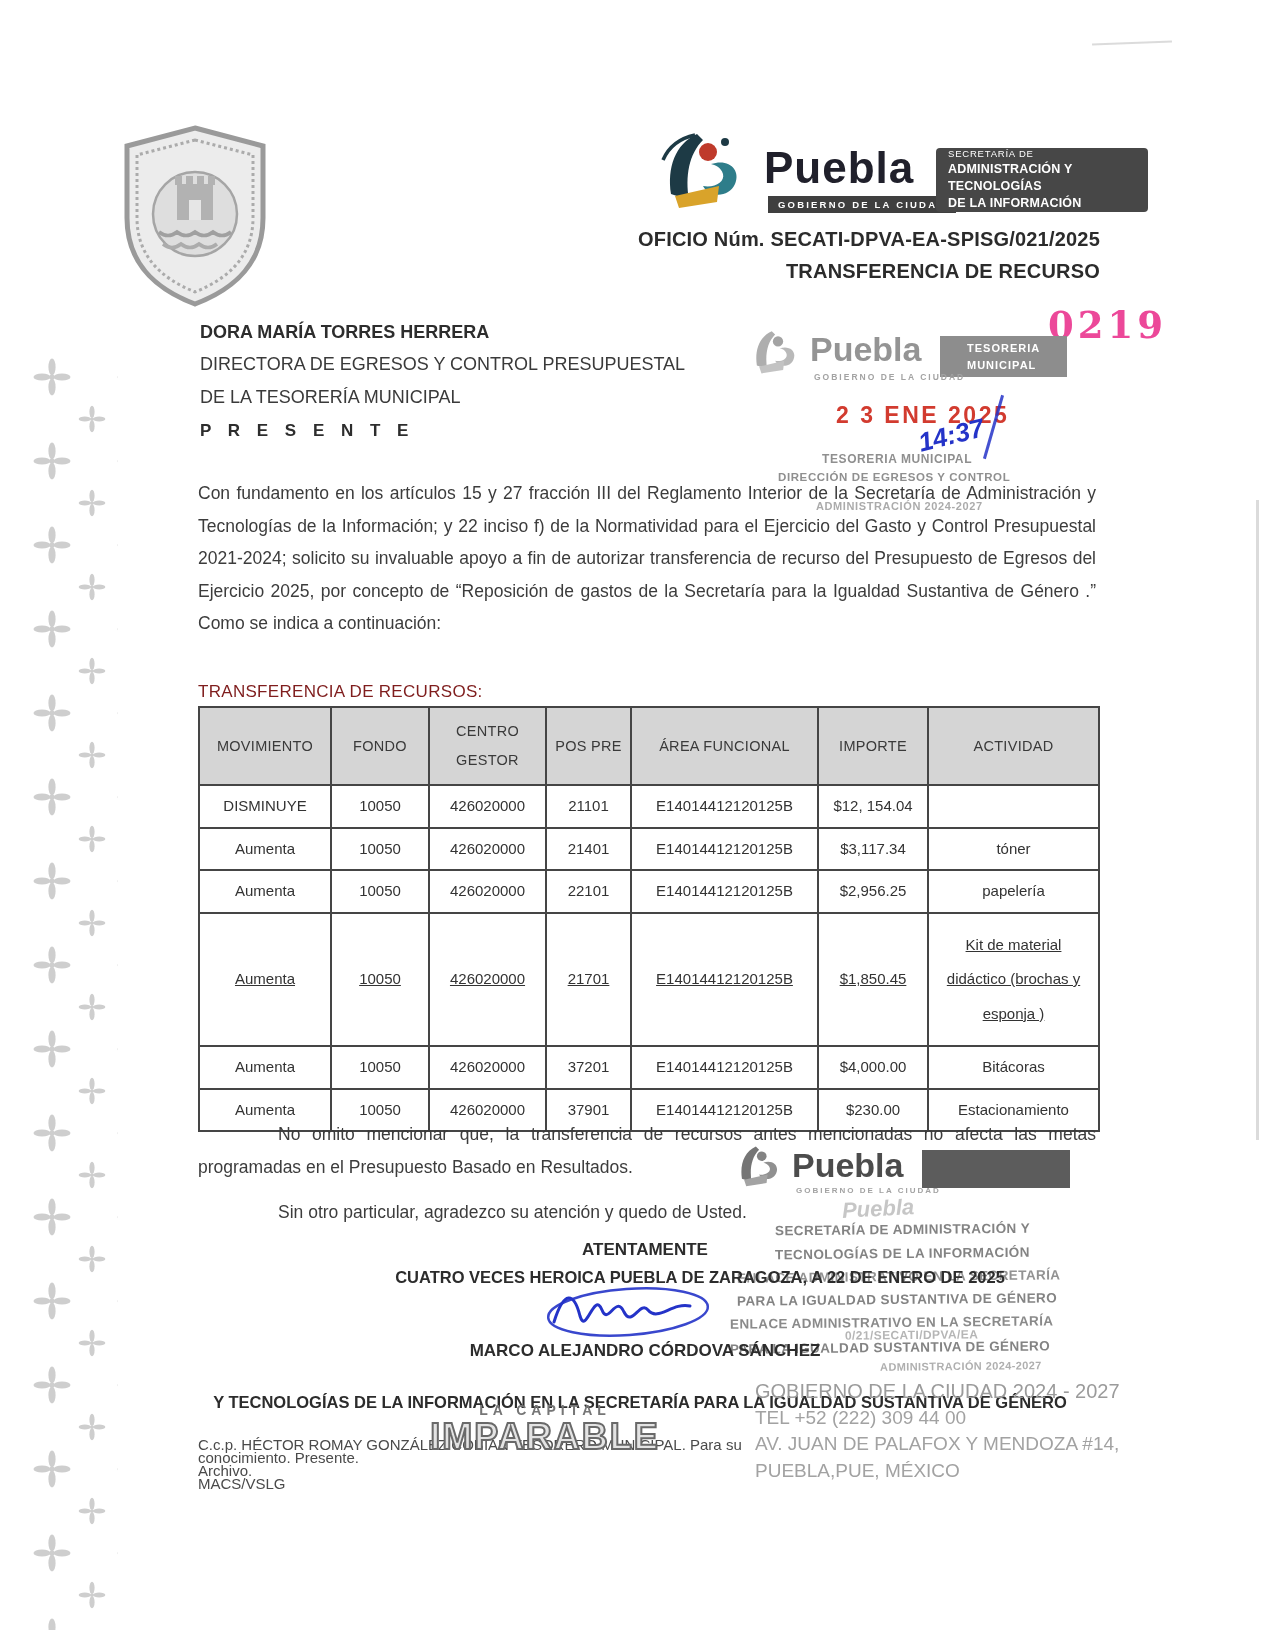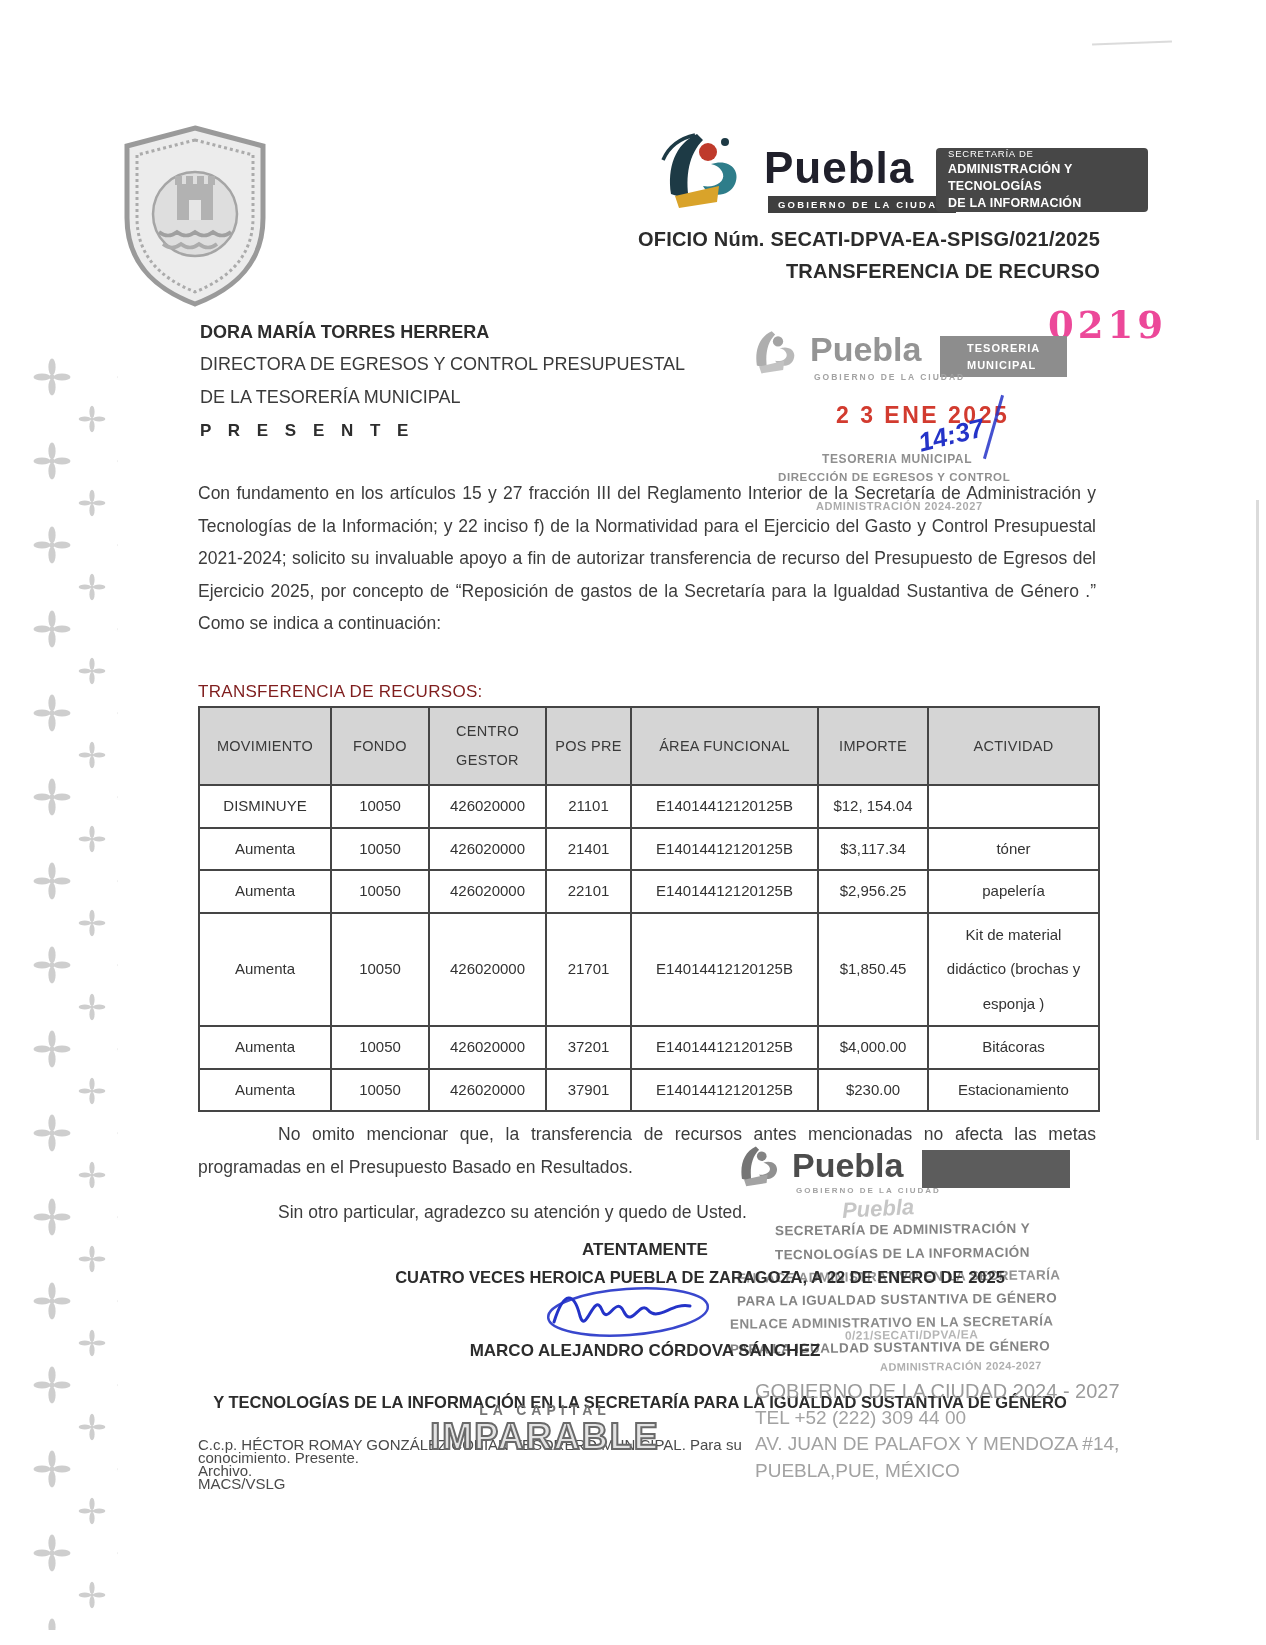--- a/index.html
+++ b/index.html
@@ -84,21 +84,21 @@
   }
   table.transfer th,table.transfer td{
     border:2px solid #454545;text-align:center;vertical-align:middle;
     padding:9px 5px;overflow:hidden;
   }
   table.transfer th{
     background:#d5d5d5;font-weight:normal;font-size:14.5px;
     line-height:2.0;letter-spacing:.3px;color:#3a3a3a;margin-left:16px;
   }
   table.transfer td{line-height:1.5;background:#ffffff;}
-  tr.tall td{line-height:2.3;padding:4px 5px;}
+  tr.tall td{line-height:2.3;padding:14px 5px;text-decoration:underline;}
 
   
   .center-bold{text-align:center;font-weight:bold;color:#2c2c2c;white-space:nowrap;}
   .stamp-line{
     color:#6e6e6e;font-weight:bold;font-size:13.5px;letter-spacing:.4px;
     white-space:nowrap;opacity:.85;transform:rotate(-.6deg);
   }
   .stamp-wordmark2{font-weight:800;font-size:34px;color:#4c4c4c;line-height:1;}
   .stamp-block{background:#4e4e4e;opacity:.92;}
   .stamp-script{

